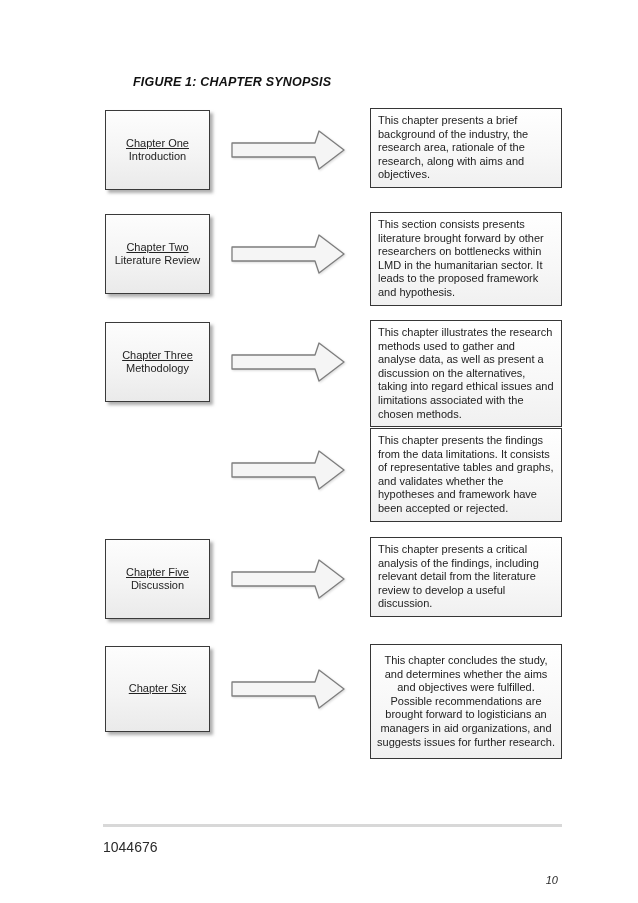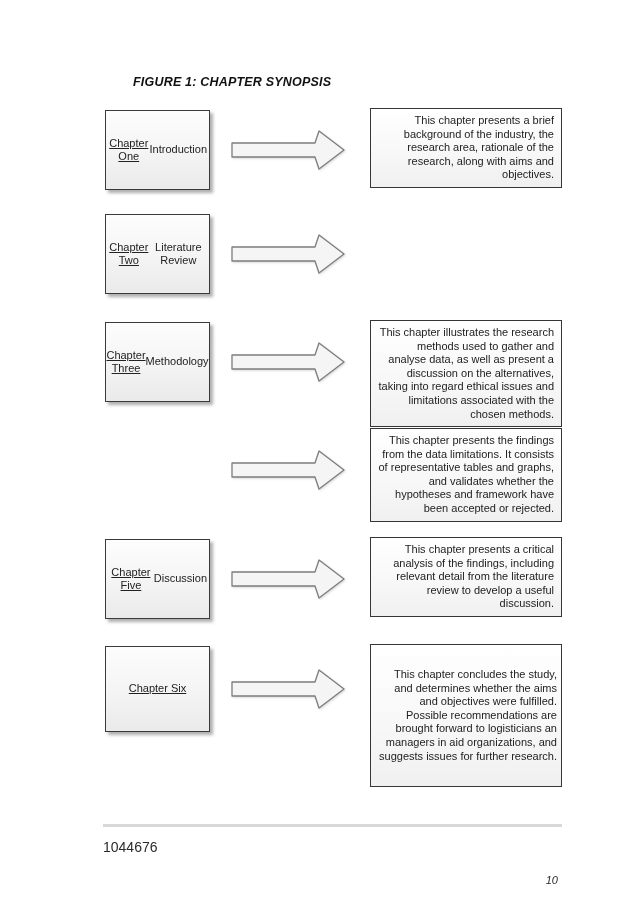--- a/index.html
+++ b/index.html
@@ -38,21 +38,21 @@
   .chapter-box {
     position: absolute;
     left: 105px;
     top: 2px;
     width: 105px;
     height: 80px;
     background: linear-gradient(180deg, #fdfdfd 0%, #f4f4f4 55%, #eaeaea 100%);
     border: 1px solid #3a3a3a;
     box-shadow: 3px 3px 3px rgba(110,110,110,0.55);
     display: flex;
-    flex-direction: row;
+    flex-direction: column;
     align-items: center;
     justify-content: center;
     text-align: center;
     font-size: 11px;
     line-height: 13.5px;
     color: #222222;
     padding: 2px;
   }
   .row-6 .chapter-box { height: 86px; align-items: center; }
   .chapter-title { text-decoration: underline; }
@@ -71,23 +71,23 @@
     position: absolute;
     left: 370px;
     top: 0;
     width: 192px;
     background: linear-gradient(180deg, #ffffff 0%, #f7f7f7 60%, #f0f0f0 100%);
     border: 1px solid #363636;
     padding: 5px 7px;
     font-size: 11px;
     line-height: 13.6px;
     color: #222222;
-    text-align: right;
+    text-align: left;
   }
-  .row-6 .description-box { text-align: right; padding: 23px 4px; }
+  .row-6 .description-box { text-align: center; padding: 9px 4px; }
 
   .footer-divider {
     position: absolute;
     left: 103px;
     top: 824px;
     width: 459px;
     height: 3px;
     background: #d8d8d8;
   }
   .page-number {
@@ -129,20 +129,23 @@
   </div>
 
   <div class="row row-2">
     <div class="chapter-box">
       <span class="chapter-title">Chapter Two</span>
       <span class="chapter-subtitle">Literature Review</span>
     </div>
     <svg class="flow-arrow" viewBox="0 0 115 40" preserveAspectRatio="none">
       <polygon points="1,13 84,13 88,1 113,20 88,39 84,27 1,27" fill="#f5f5f5" stroke="#7d7d7d" stroke-width="1.3" stroke-linejoin="round"></polygon>
     </svg>
+    <div class="description-box">
+      <span>This section consists presents literature brought forward by other researchers on bottlenecks within LMD in the humanitarian sector. It leads to the proposed framework and hypothesis.</span>
+    </div>
   </div>
 
   <div class="row row-3">
     <div class="chapter-box">
       <span class="chapter-title">Chapter Three</span>
       <span class="chapter-subtitle">Methodology</span>
     </div>
     <svg class="flow-arrow" viewBox="0 0 115 40" preserveAspectRatio="none">
       <polygon points="1,13 84,13 88,1 113,20 88,39 84,27 1,27" fill="#f5f5f5" stroke="#7d7d7d" stroke-width="1.3" stroke-linejoin="round"></polygon>
     </svg>

